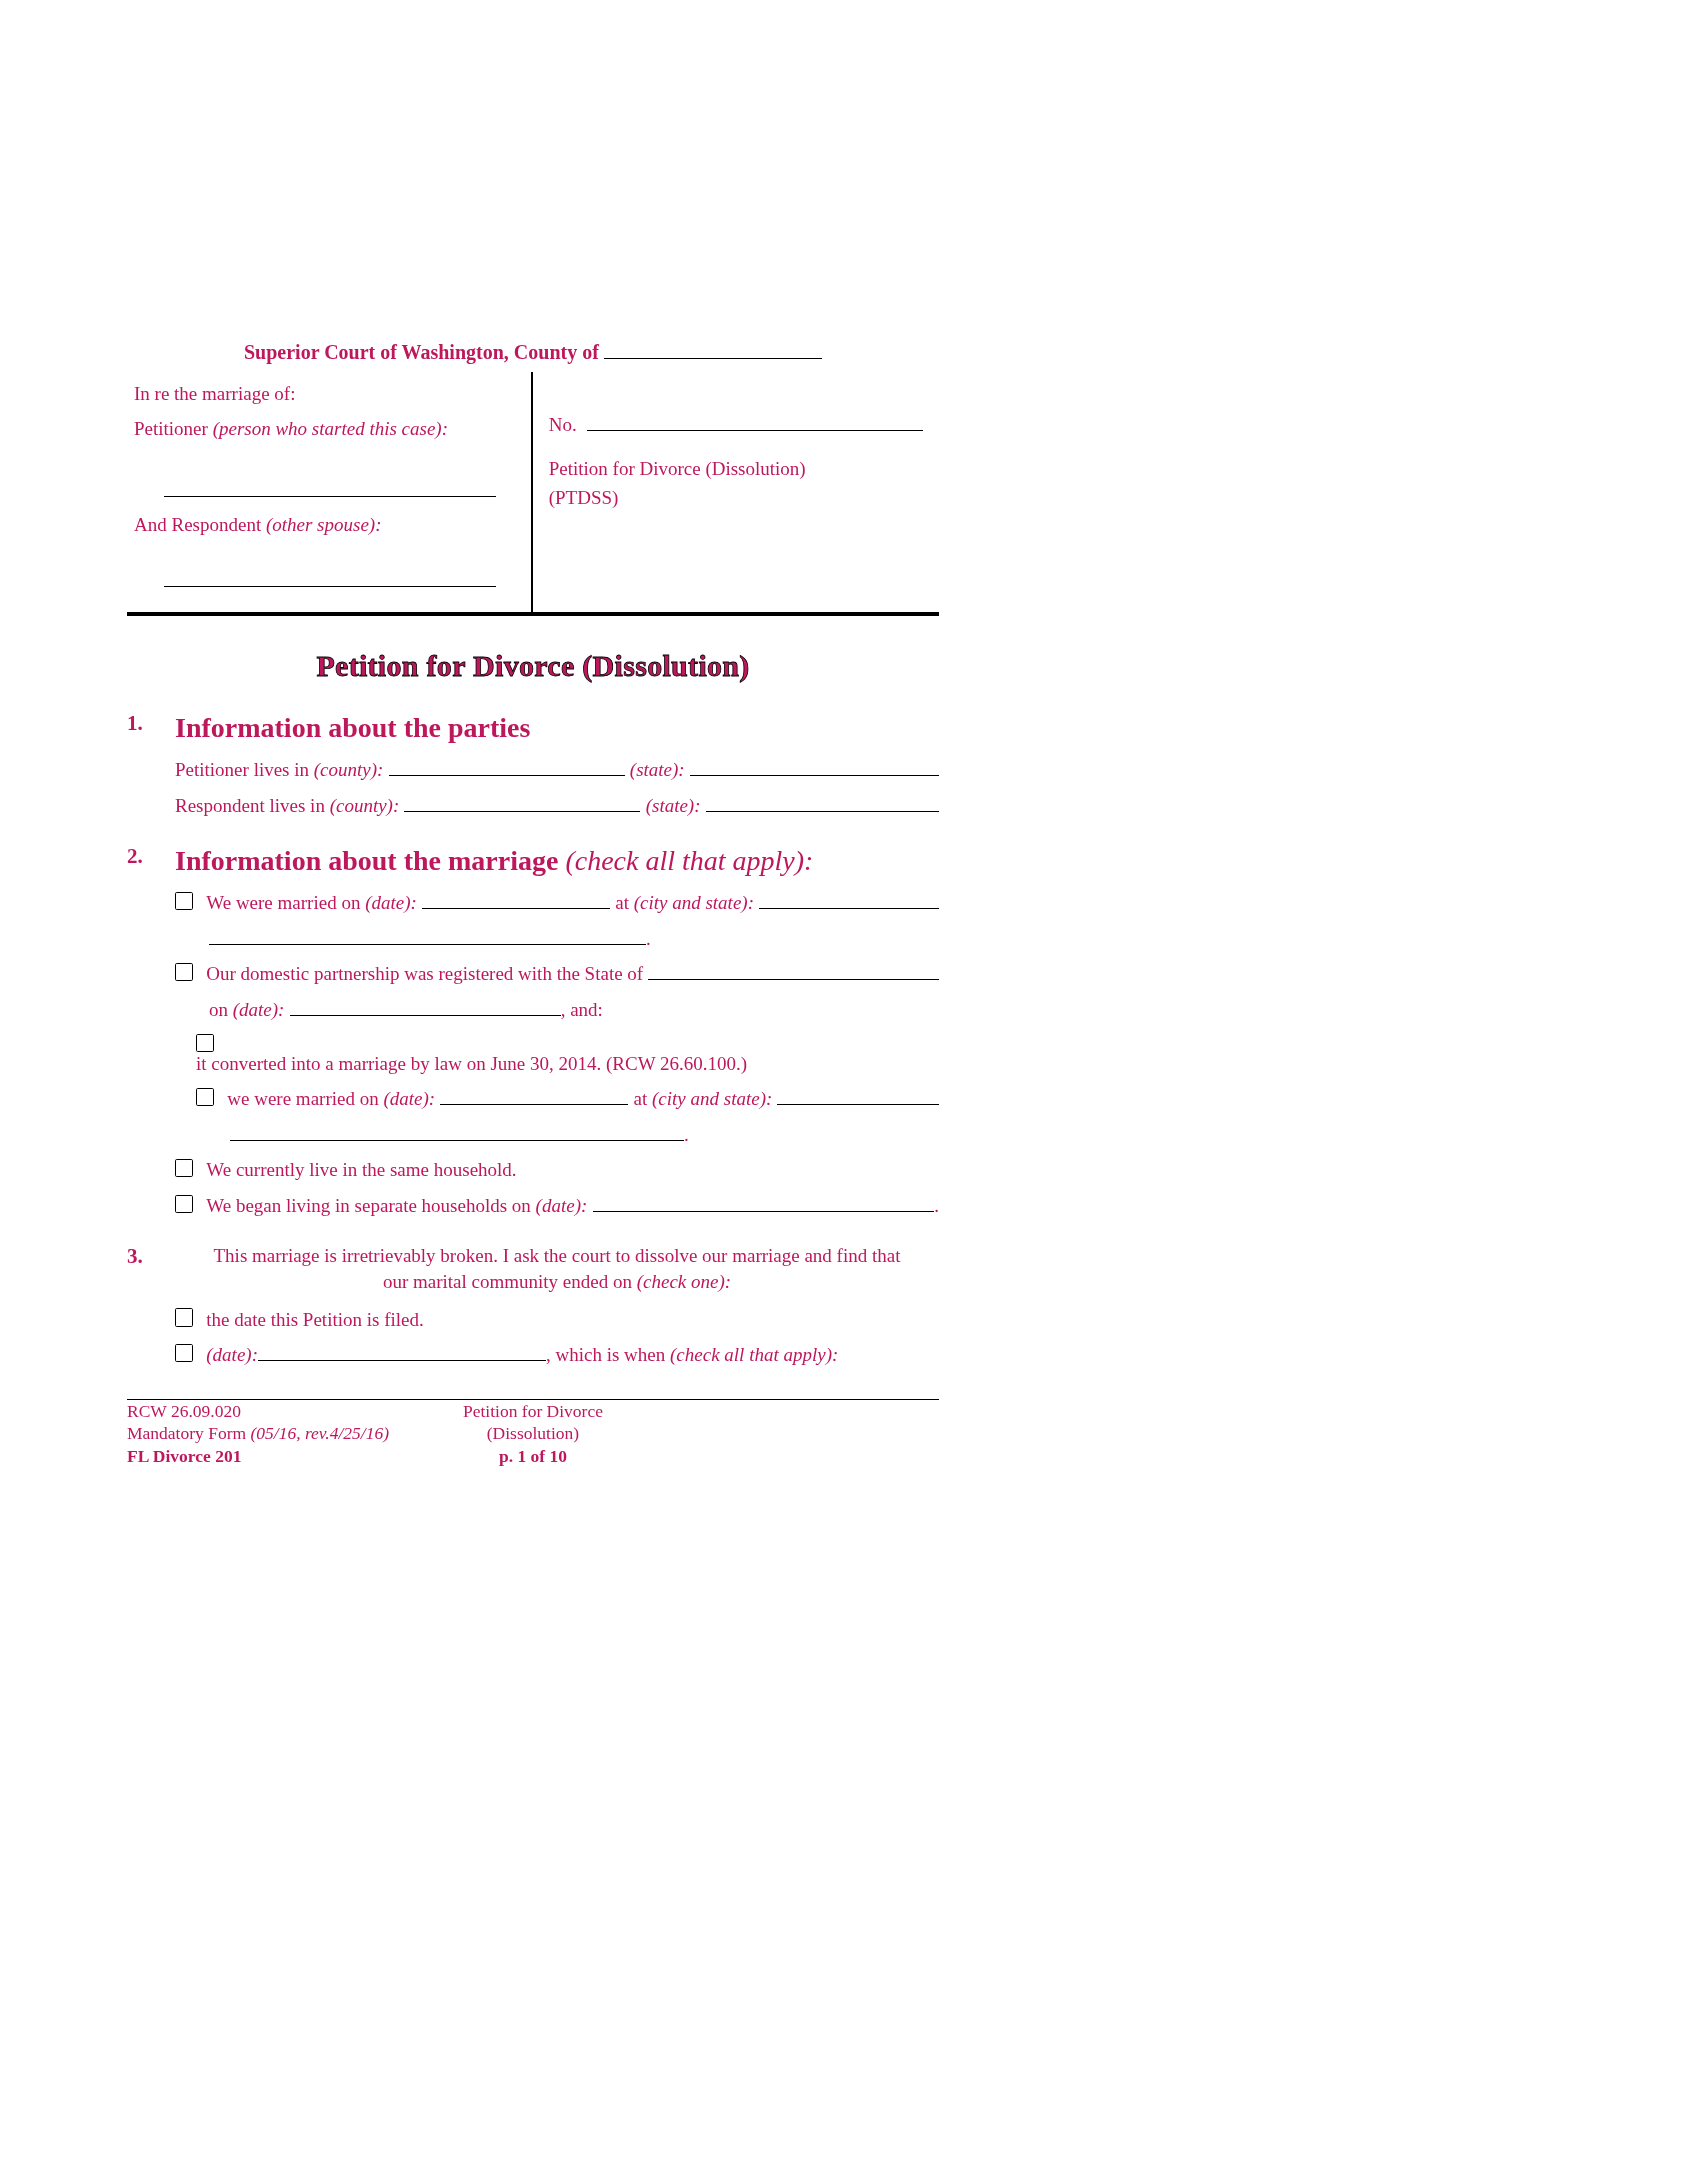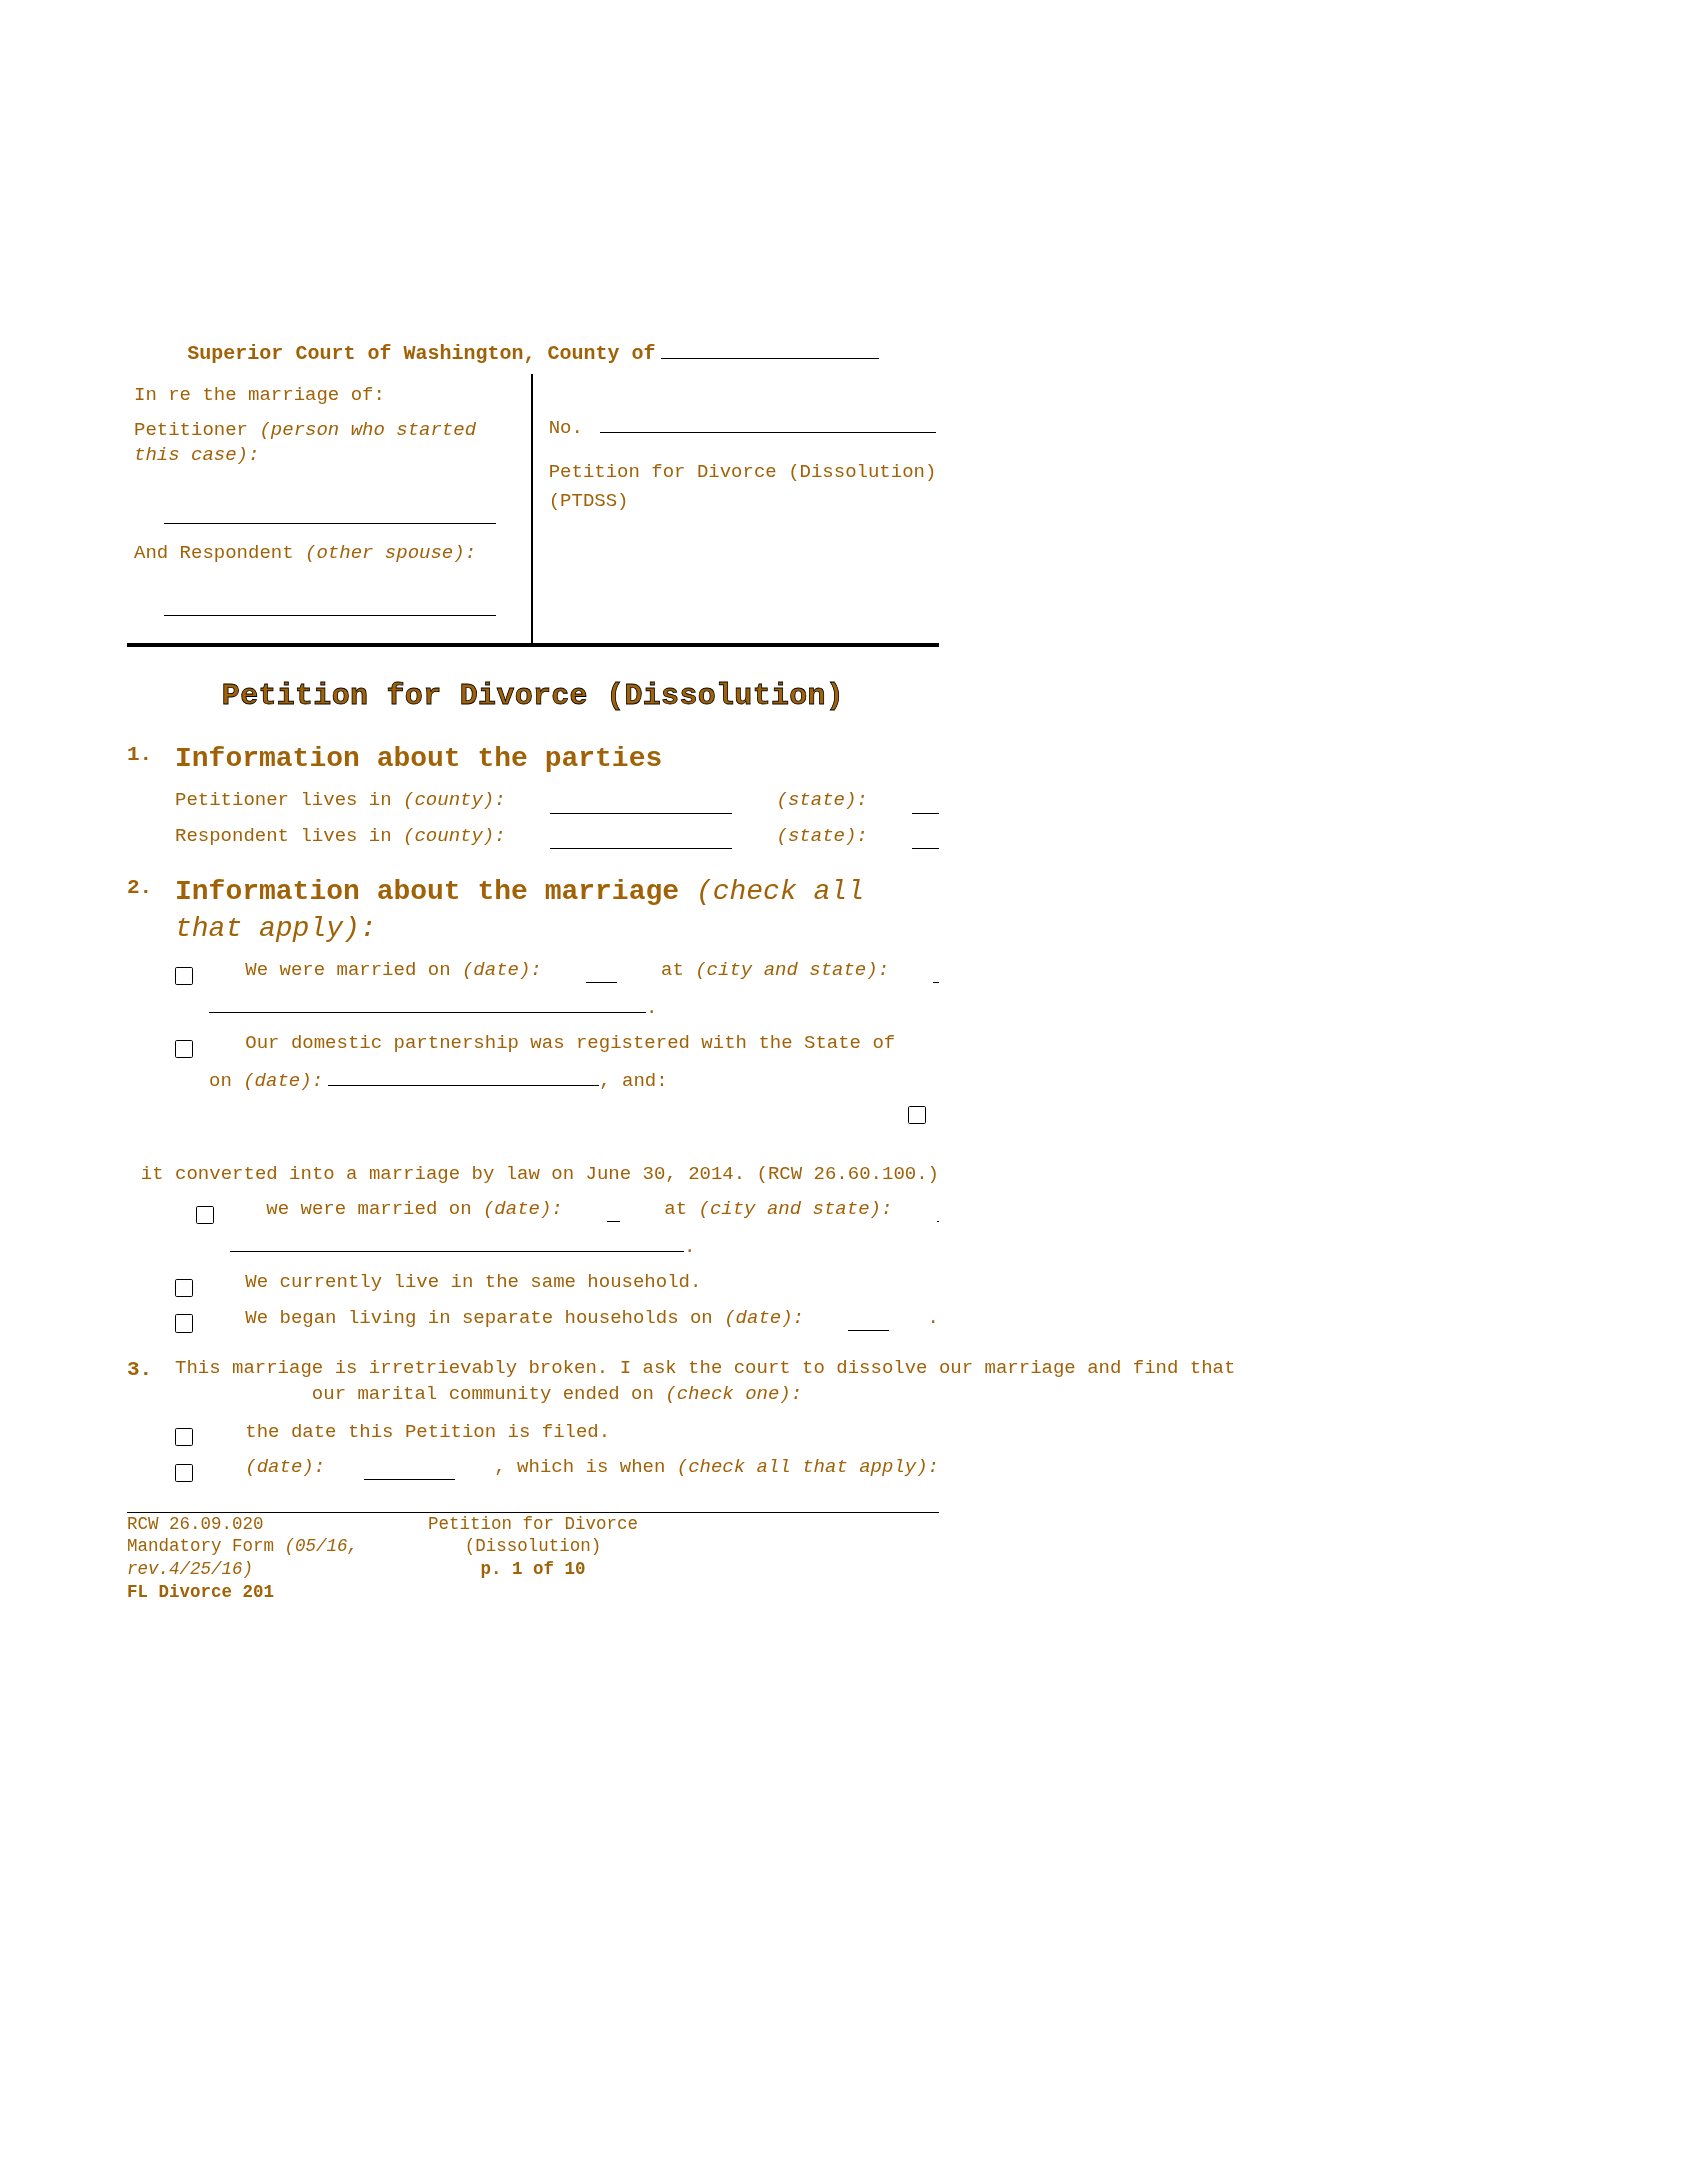--- a/index.html
+++ b/index.html
@@ -1,21 +1,21 @@
 <!DOCTYPE html>
 <html style="font-size:14px"><head>
 <meta charset="utf-8">
 <style>
   * { margin:0; padding:0; box-sizing:border-box; }
   html,body { background:#ffffff; }
   .page {
     position:relative;
     width:1359px; height:2184px;
-    background:#ffffff; color:#a16207;
-    font-family:Liberation Mono, monospace;
+    background:#ffffff; color:#be185d;
+    font-family:Liberation Serif, serif;
     font-size:19px; line-height:1.32;
     overflow:hidden;
   }
   .content { position:absolute; left:127px; top:339px; width:812px; }
 
   .b  { font-weight:bold; }
   .it { font-style:italic; }
   .nowrap { white-space:nowrap; }
 
   
@@ -45,21 +45,21 @@
                -webkit-text-stroke:0.8px #000; letter-spacing:0.3px;
                margin:30px 0 24.5px; }
 
   
   .sec { display:flex; margin-bottom:14px; }
   .sec-num { width:48px; flex:0 0 48px; font-weight:bold; font-size:21px; }
   .sec-body { flex:1; min-width:0; }
   .sec-head { font-size:28px; font-weight:bold; margin-bottom:10.5px; }
   .sec-head .norm { font-weight:normal; }
 
-  .frow { display:flex; align-items:flex-end; margin-bottom:10.5px;gap:39px; }
+  .frow { display:flex; align-items:flex-start; margin-bottom:10.5px; }
   .chunk { white-space:nowrap; margin-left:5.2px; }
   .frow > .chunk:first-child, .checkbox + .chunk { margin-left:0; }
   .checkbox { flex:0 0 auto; display:inline-block; width:18.3px; height:18.3px;
               border:1.7px solid #000; border-radius:1.7px; margin-right:13px;
               position:relative; top:1.7px; background:#fff; }
   .item { margin-bottom:5.2px; }
   .cont { margin-left:34px; margin-bottom:10.5px; }
   .sub  { margin-left:21px;flex-direction:column; }
   .para { margin-bottom:12.2px;text-align:center; }
   .para .line2 { margin-top:1.7px; }

